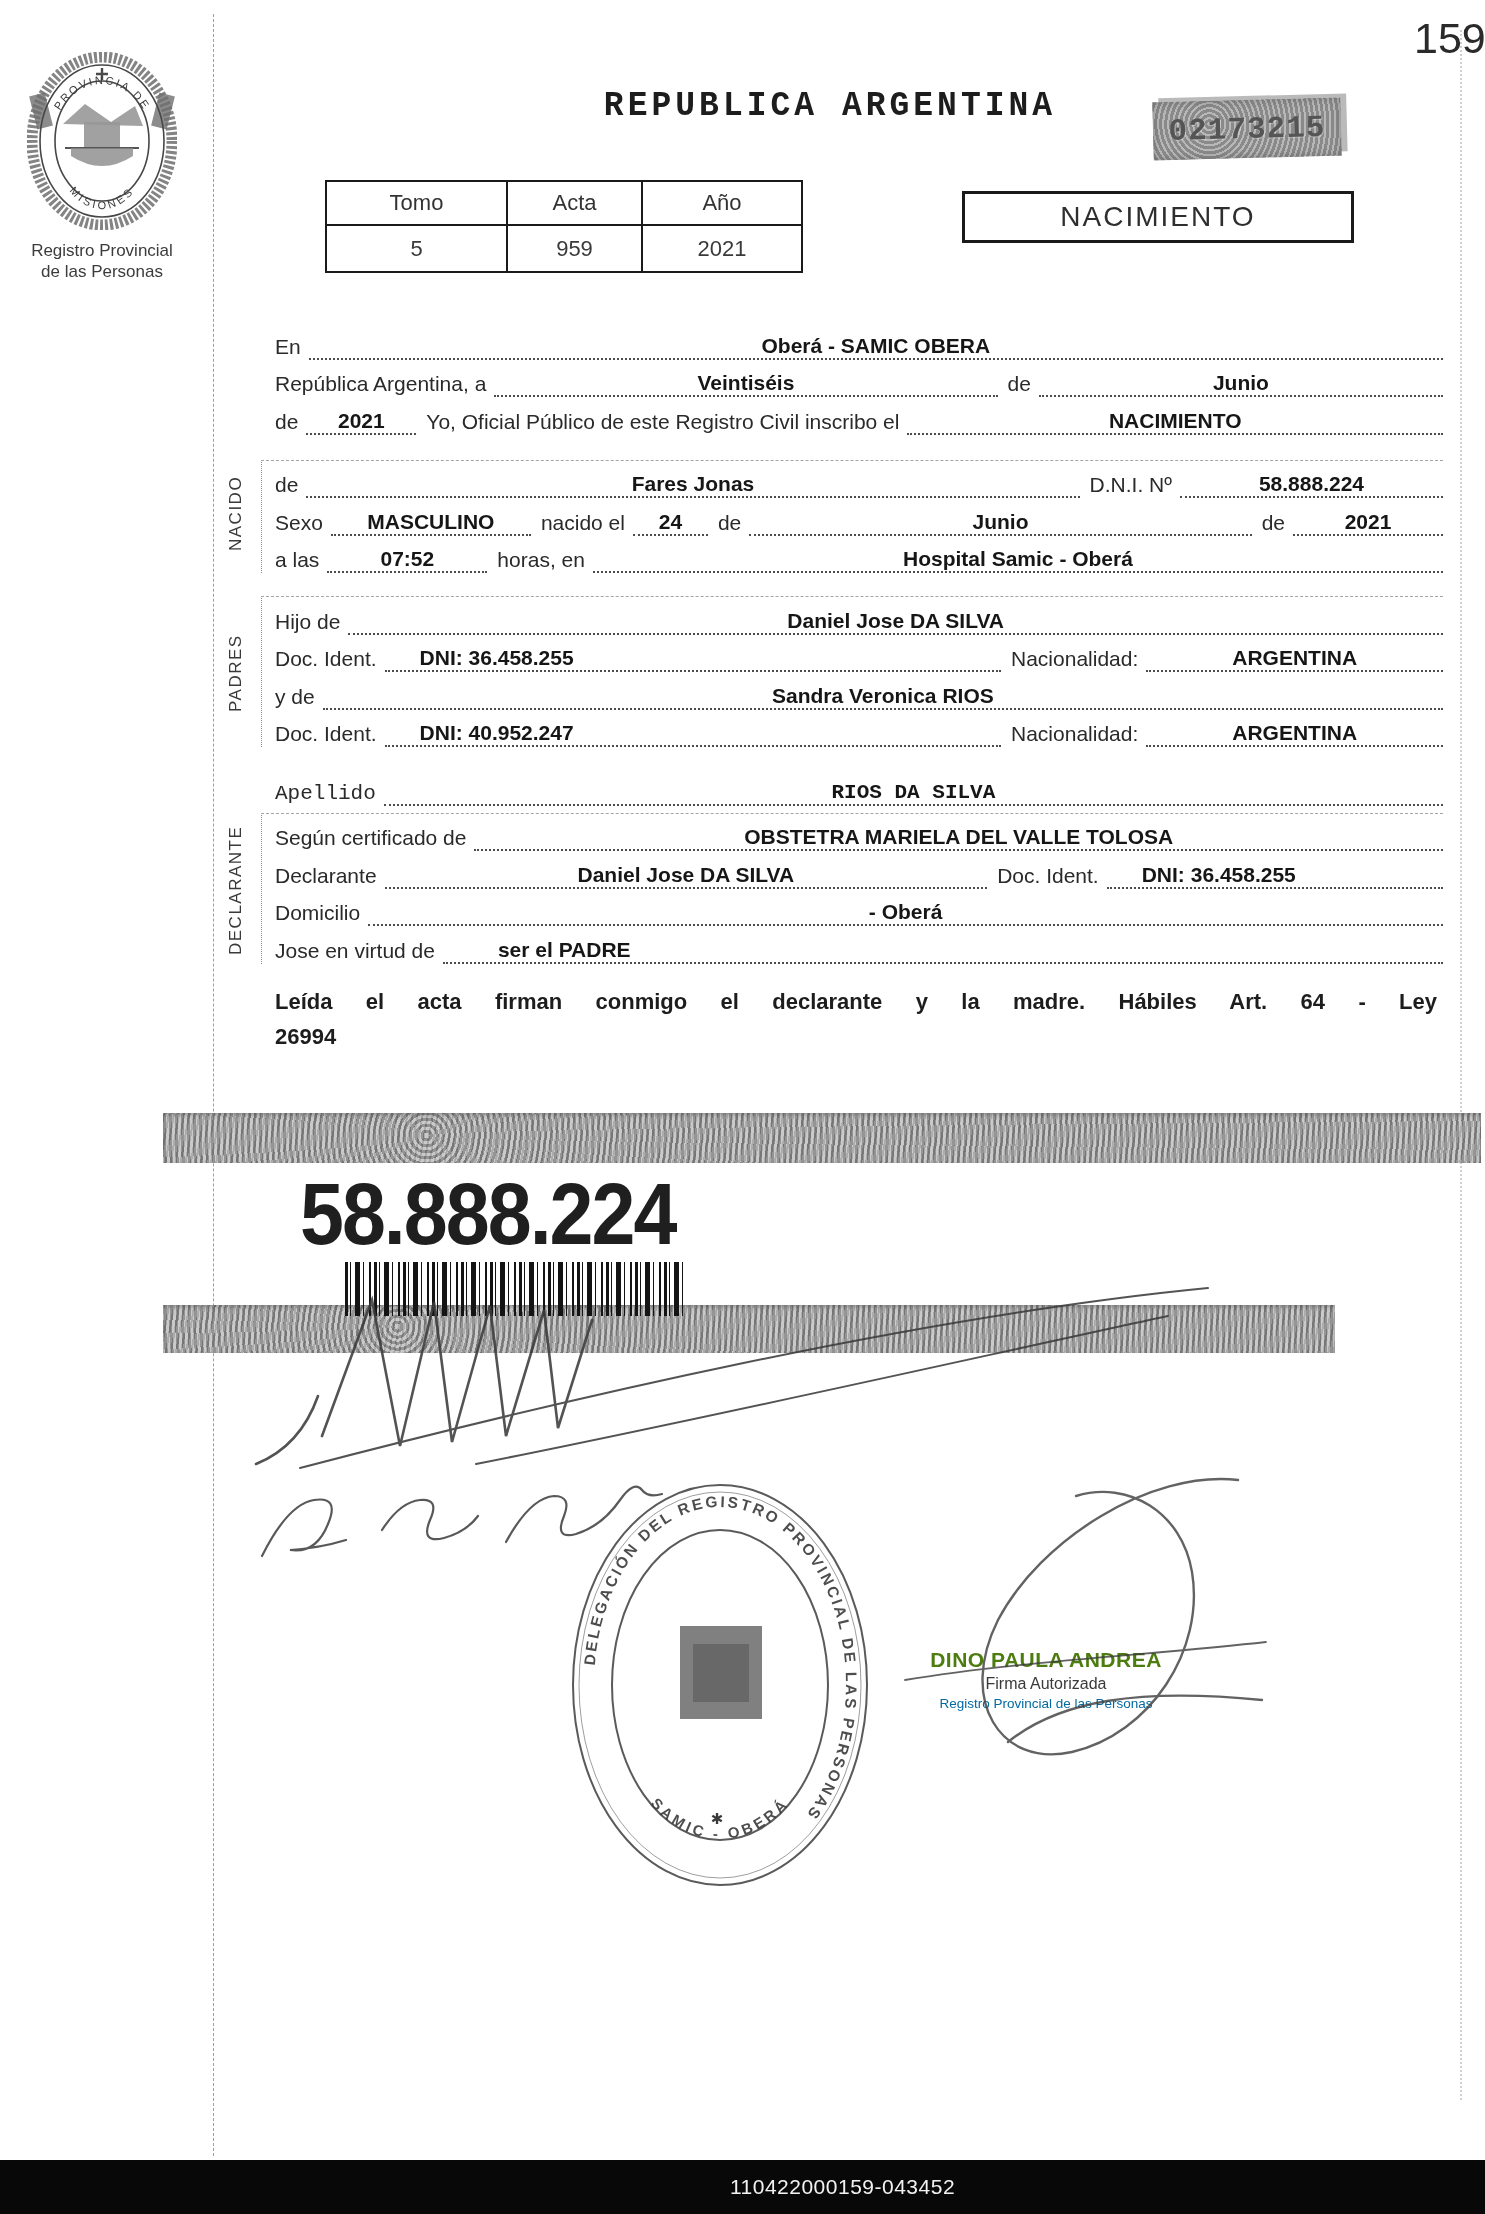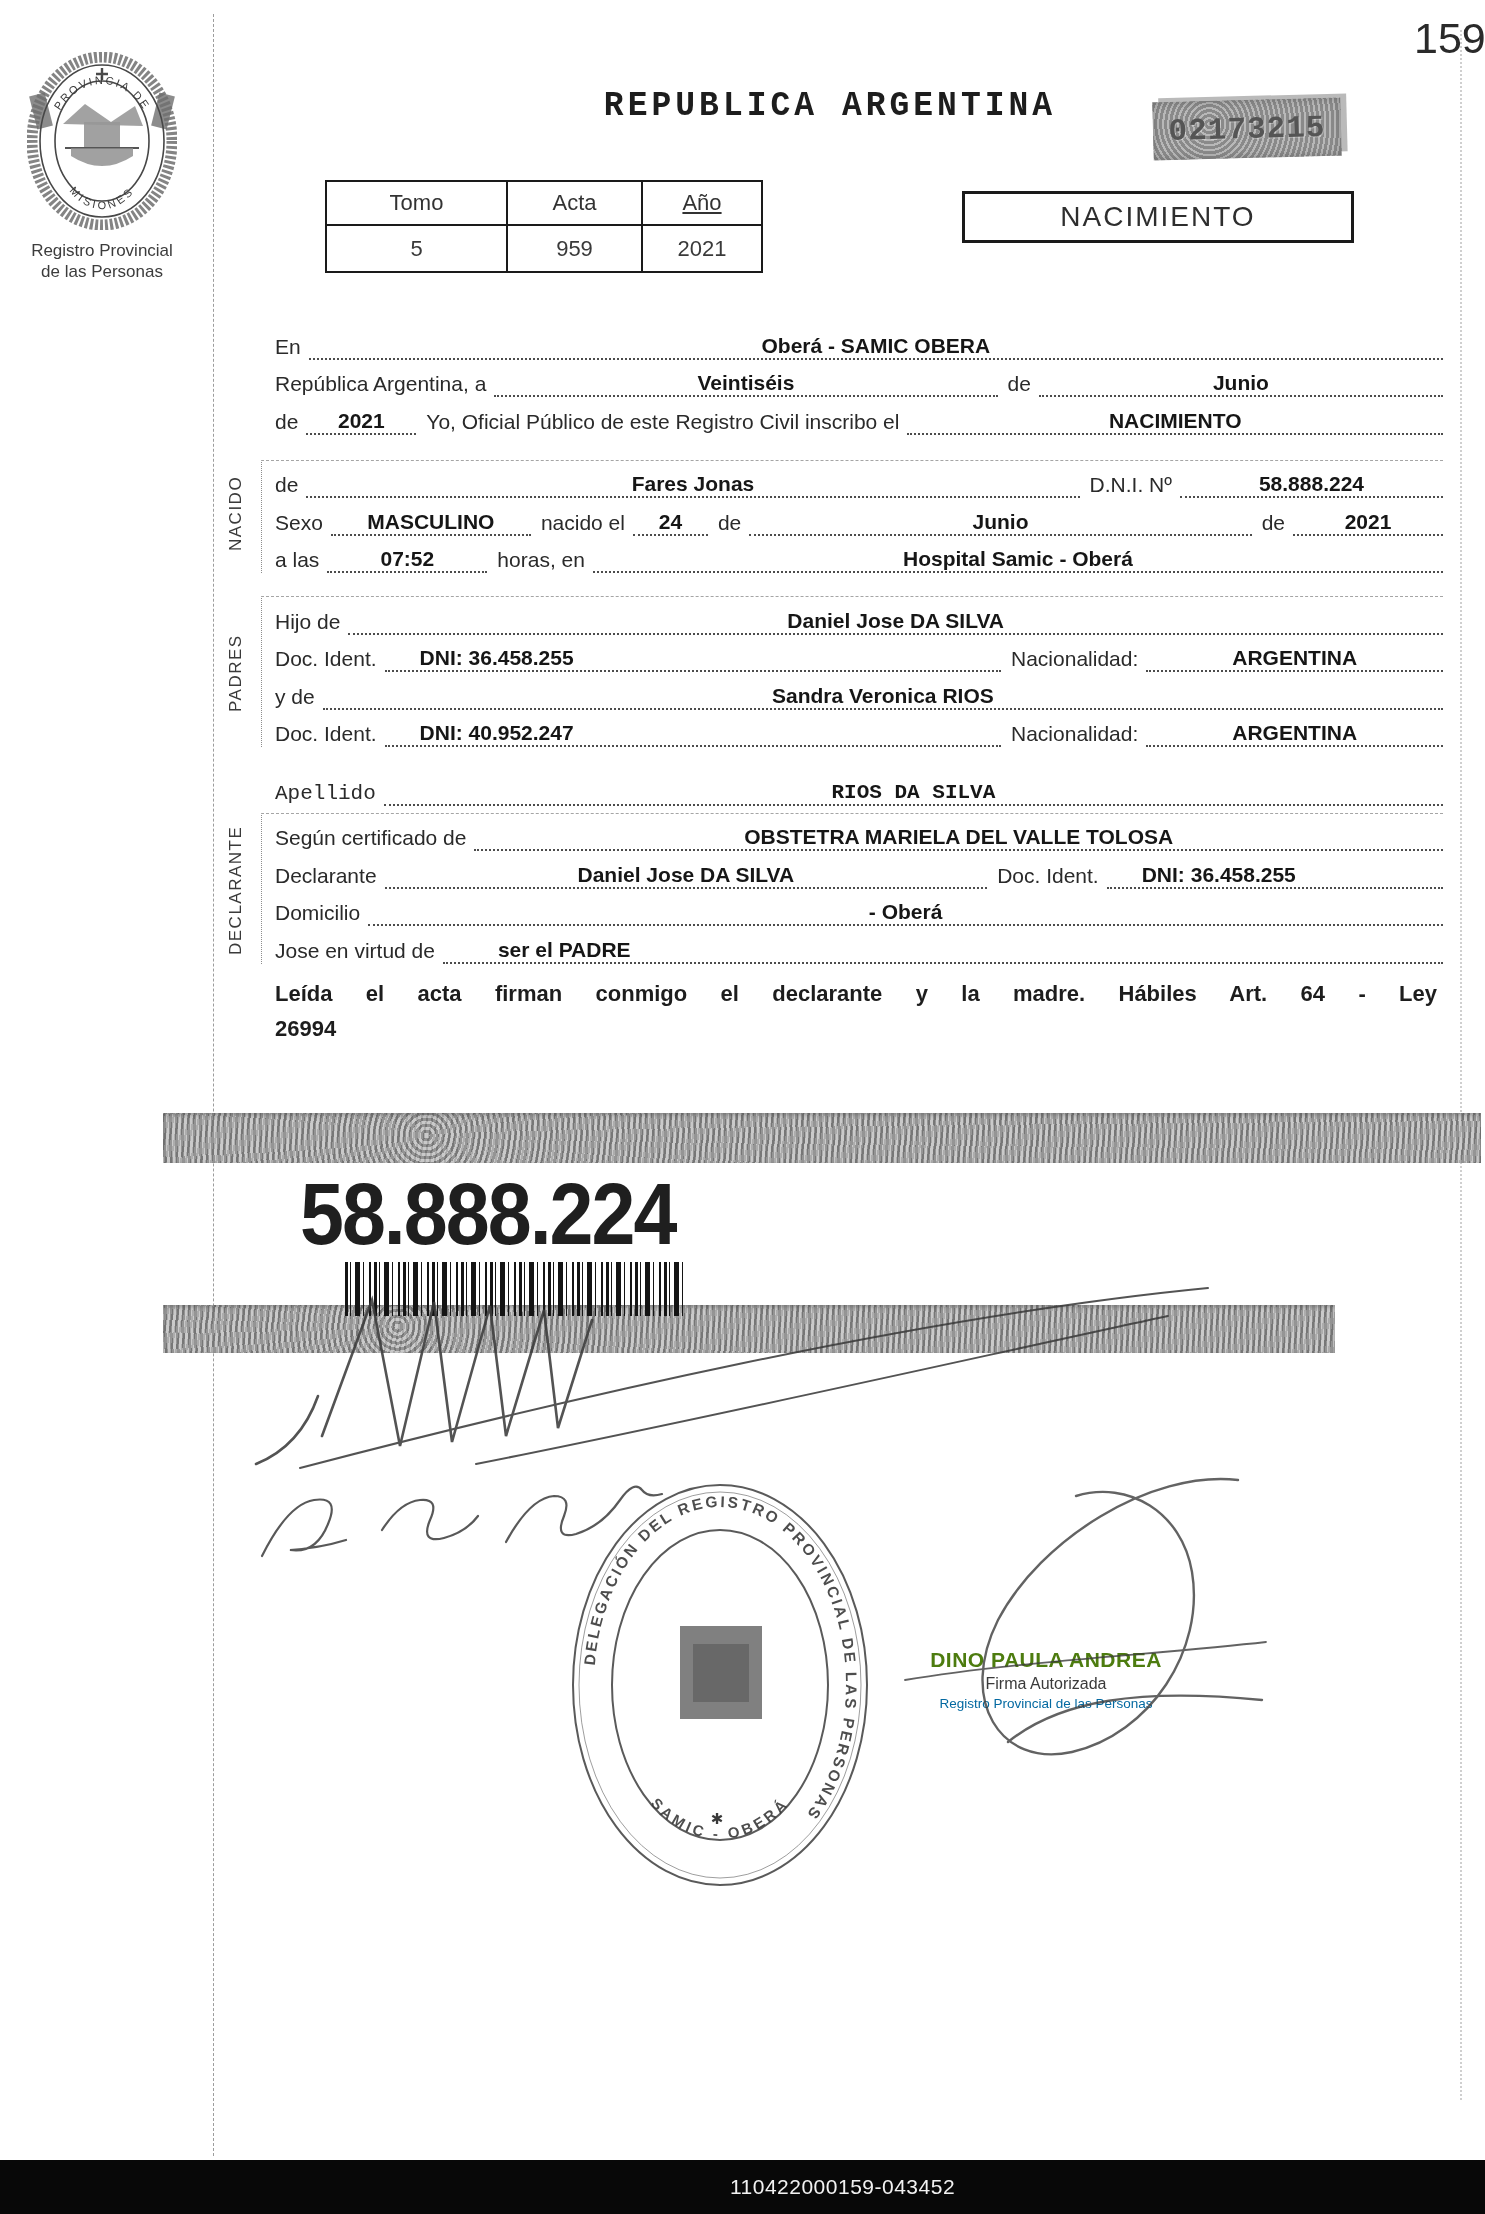--- a/index.html
+++ b/index.html
@@ -35,21 +35,21 @@
     color:#555; letter-spacing:1px; text-shadow:1px 1px 0 rgba(255,255,255,.3);
   }
 
   .acta-table { position:absolute; left:325px; top:180px; border-collapse:collapse; }
   .acta-table th, .acta-table td {
     border:2px solid #1a1a1a; font-weight:400; font-size:22px; color:#333;
     text-align:center; vertical-align:middle;
   }
   .acta-table th { height:44px; }
   .acta-table td { height:47px; color:#3a3a3a; }
-  .col-tomo { width:181px; } .col-acta { width:135px; } .col-ano { width:120px;text-decoration:underline; }
+  .col-tomo { width:181px; } .col-acta { width:135px; } .col-ano { width:160px; }
 
   .type-box {
     position:absolute; left:962px; top:191px; width:392px; height:52px;
     border:3px solid #1a1a1a; display:flex; align-items:center; justify-content:center;
     font-size:28px; letter-spacing:2px; color:#2e2e2e;
   }
 
   
   .vlabel {
     position:absolute; left:222px; width:28px;
@@ -74,21 +74,21 @@
   .w75 { flex:none; width:75px; } .w110 { flex:none; width:110px; }
   .w150 { flex:none; width:150px; } .w160 { flex:none; width:160px; } .w200 { flex:none; width:200px; }
   .ta-l { text-align:left; padding-left:35px; }
   .ta-l2 { text-align:left; padding-left:55px; }
   .section { border-left:1px dotted #8d8d8d; margin-left:-14px; padding-left:13px; }
   .topline { border-top:1px dashed #a5a5a5; }
   .sec-nacido { margin-top:25px; }
   .sec-padres { margin-top:23px; }
   .ln-apellido { margin-top:21px;font-family:Liberation Mono, monospace; }
   .sec-declarante { margin-top:7px; }
-  .closing { margin-top:12px; font-size:22px; font-weight:700; color:#1d1d1d; line-height:35px; padding-right:6px; }
+  .closing { margin-top:20px; font-size:22px; font-weight:700; color:#1d1d1d; line-height:35px; padding-right:6px; }
   .closing .l1 { text-align:justify; text-align-last:justify; }
 
   
   .guilloche {
     position:absolute; background-color:#a0a0a0;
     background-image:
       repeating-radial-gradient(circle at 20% 45%, rgba(255,255,255,.30) 0 3px, rgba(70,70,70,.28) 3px 6px),
       repeating-linear-gradient(100deg, rgba(85,85,85,.30) 0 2px, rgba(235,235,235,.25) 2px 5px);
     box-shadow:inset 0 2px 4px rgba(70,70,70,.4);
   }

